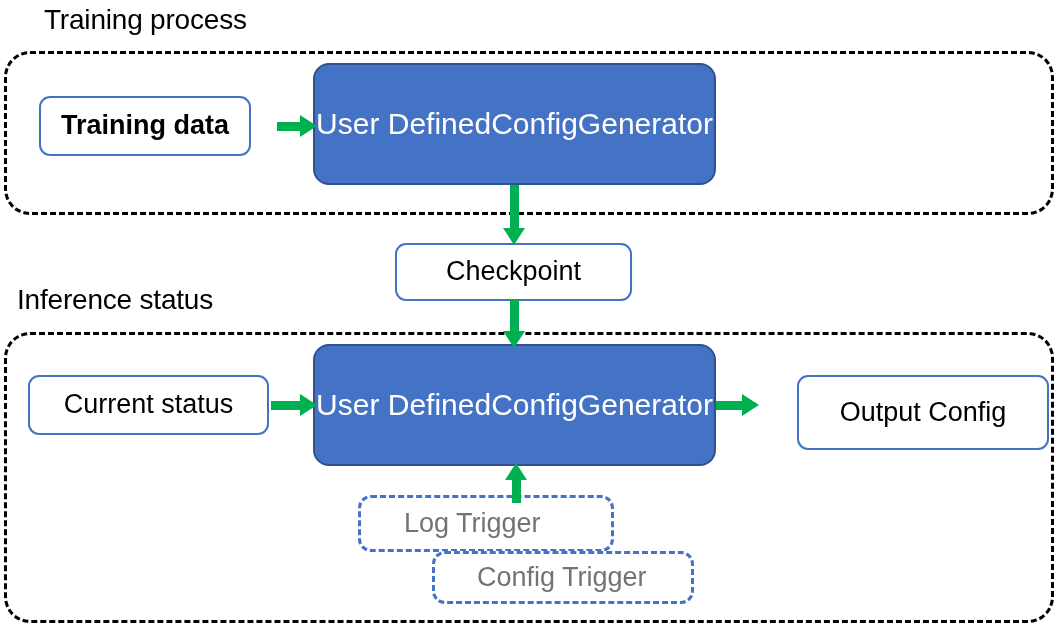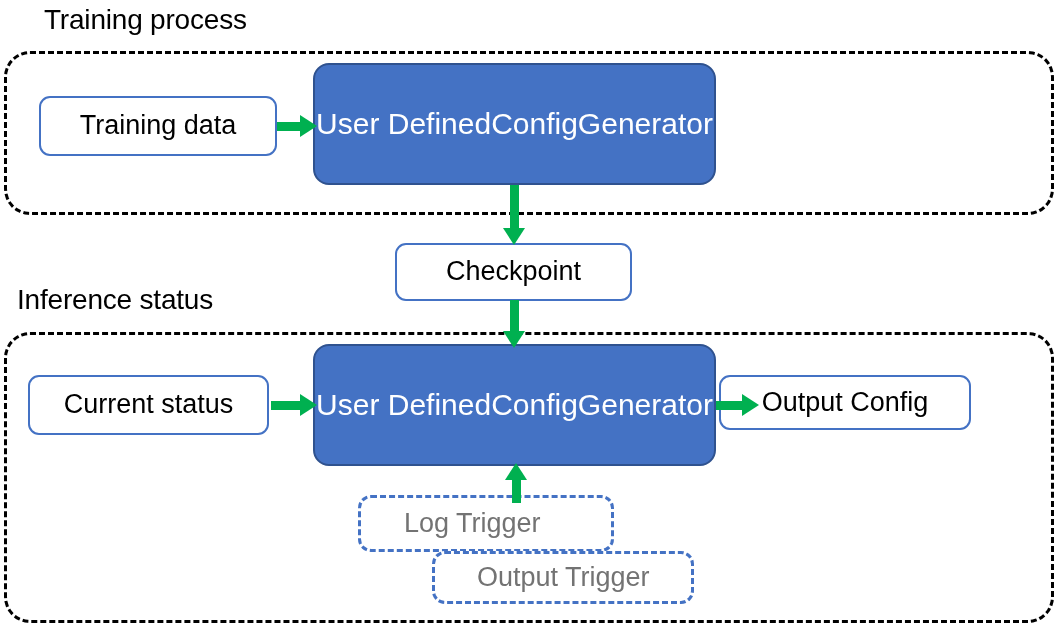--- a/index.html
+++ b/index.html
@@ -50,24 +50,24 @@
     border: 2px solid #4472C4;
     border-radius: 11px;
     display: flex;
     align-items: center;
     justify-content: center;
     color: #000000;
     font-size: 27px;
     line-height: 1.1;
     white-space: nowrap;
   }
-  #box-training-data { left: 39px; top: 96px; width: 238px; height: 60px; }
+  #box-training-data { left: 39px; top: 96px; width: 212px; height: 60px; font-weight: bold; }
   #box-checkpoint   { left: 395px; top: 243px; width: 237px; height: 58px; }
   #box-current-status { left: 28px; top: 375px; width: 241px; height: 60px; }
-  #box-output-config { left: 719px; top: 375px; width: 252px; height: 55px; }
+  #box-output-config { left: 797px; top: 375px; width: 252px; height: 75px; }
 
   
   .trigger-box {
     position: absolute;
     box-sizing: border-box;
     background: #ffffff;
     border: 3px dashed #4472C4;
     border-radius: 13px;
     display: flex;
     align-items: center;
@@ -219,16 +219,16 @@
   <div class="arrow arrow-up" id="arrow-trigger-to-proc">
     <span class="arrow-stem" style="height:26px;"></span>
     <span class="arrow-head"></span>
   </div>
 
   <div class="trigger-box" id="box-log-trigger">
     <span>Log Trigger</span>
   </div>
 
   <div class="trigger-box" id="box-clock-trigger">
-    <span>Output Trigger</span>
+    <span>Config Trigger</span>
   </div>
 
 </div>
 
 </body></html>

